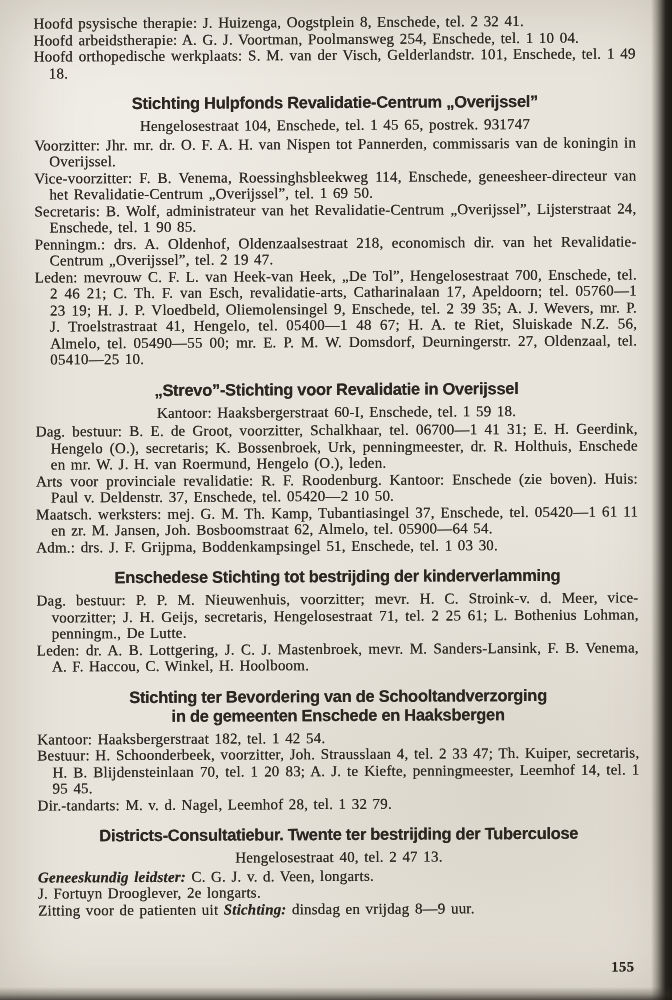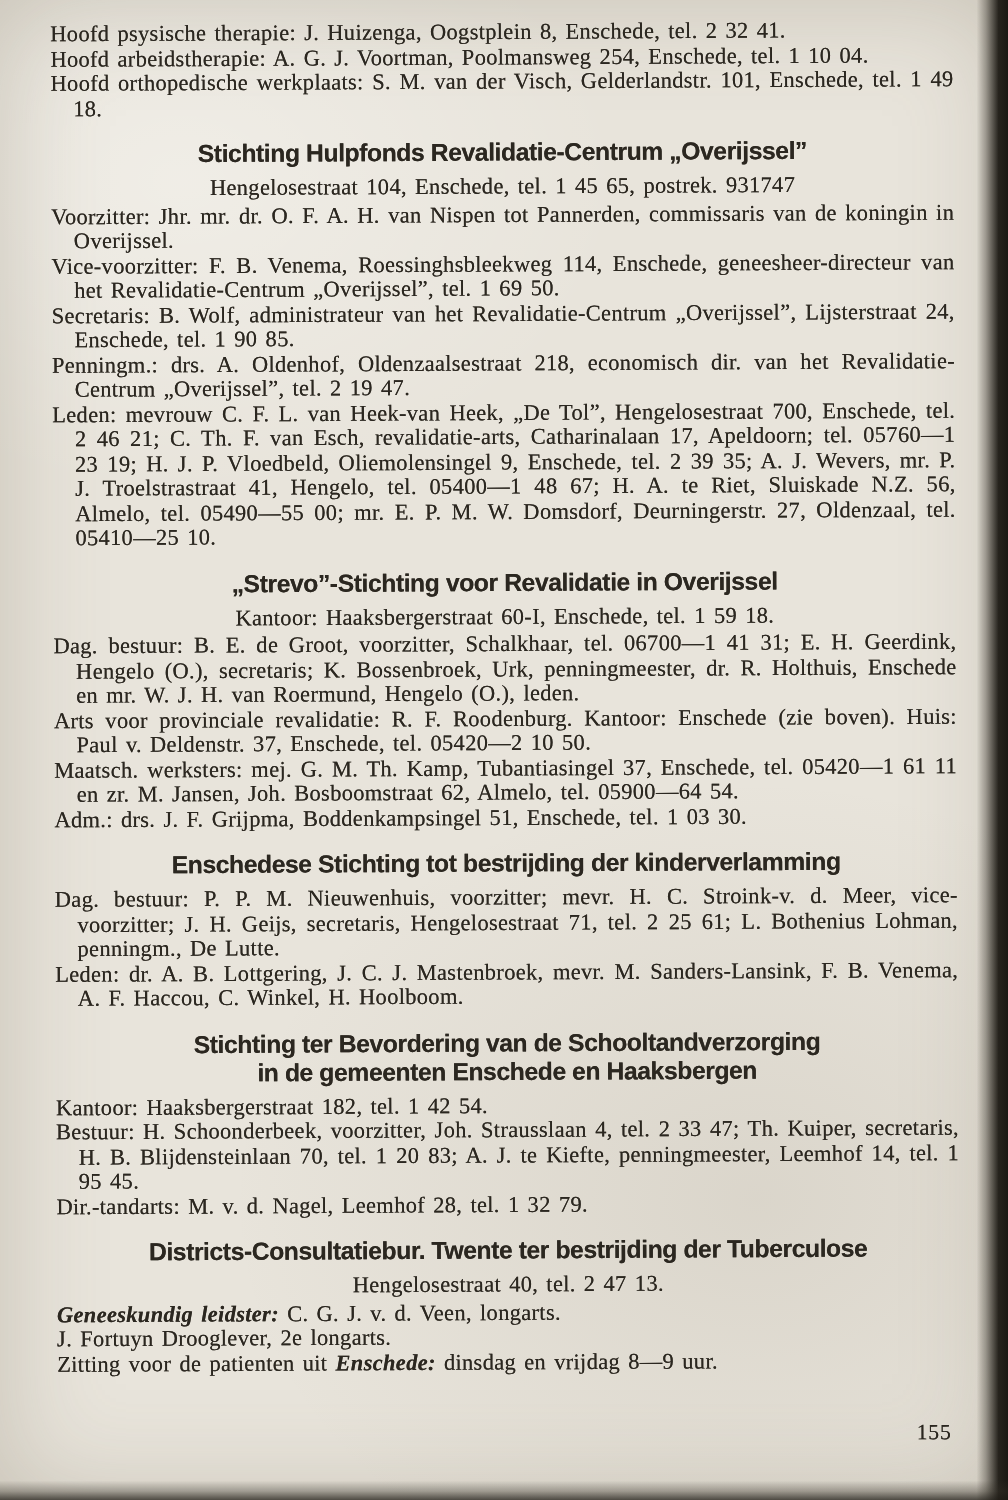--- a/index.html
+++ b/index.html
@@ -32,22 +32,22 @@
     font-weight:700;
     font-size:16.5px;line-height:19px;
     letter-spacing:-0.3px;word-spacing:0;
     text-align:center;
     white-space:pre-line;
     margin:13px 0 5px;
   }
   .section:first-child .heading{margin-top:0;}
   b{font-weight:700;font-style:italic;}
   .page-num{
-    position:absolute;right:40px;bottom:35px;
-    font-weight:400;font-size:14.5px;letter-spacing:0.5px;
+    position:absolute;right:40px;bottom:24px;
+    font-weight:700;font-size:14.5px;letter-spacing:0.5px;
   }
   .edge-right{
     position:absolute;top:0;right:0;bottom:0;width:21px;
     background:linear-gradient(to right,
       rgba(56,52,44,0) 0%,
       rgba(56,52,44,.40) 30%,
       var(--edge,#26231d) 70%,
       #1b1914 100%);
   }
   .edge-bottom{
@@ -96,20 +96,20 @@
 in de gemeenten Enschede en Haaksbergen</div>
           <p class="hang">Kantoor: Haaksbergerstraat 182, tel. 1 42 54.</p>
           <p class="hang">Bestuur: H. Schoonderbeek, voorzitter, Joh. Strausslaan 4, tel. 2 33 47; Th. Kuiper, secretaris, H. B. Blijdensteinlaan 70, tel. 1 20 83; A. J. te Kiefte, penningmeester, Leemhof 14, tel. 1 95 45.</p>
           <p class="hang">Dir.-tandarts: M. v. d. Nagel, Leemhof 28, tel. 1 32 79.</p>
         </div>
         <div class="section">
           <div class="heading">Districts-Consultatiebur. Twente ter bestrijding der Tuberculose</div>
           <p class="center">Hengelosestraat 40, tel. 2 47 13.</p>
           <p class="hang"><b>Geneeskundig leidster:</b> C. G. J. v. d. Veen, longarts.</p>
           <p class="hang">J. Fortuyn Drooglever, 2e longarts.</p>
-          <p class="hang">Zitting voor de patienten uit <b>Enschede:</b> dinsdag en vrijdag 8—9 uur.</p>
+          <p class="hang">Zitting voor de patienten uit <b>Stichting:</b> dinsdag en vrijdag 8—9 uur.</p>
         </div>
       </div>
     <div class="page-num">155</div>
   </div>
   <div class="edge-right"></div>
   <div class="edge-bottom"></div>
 </div>
 
 </body></html>

